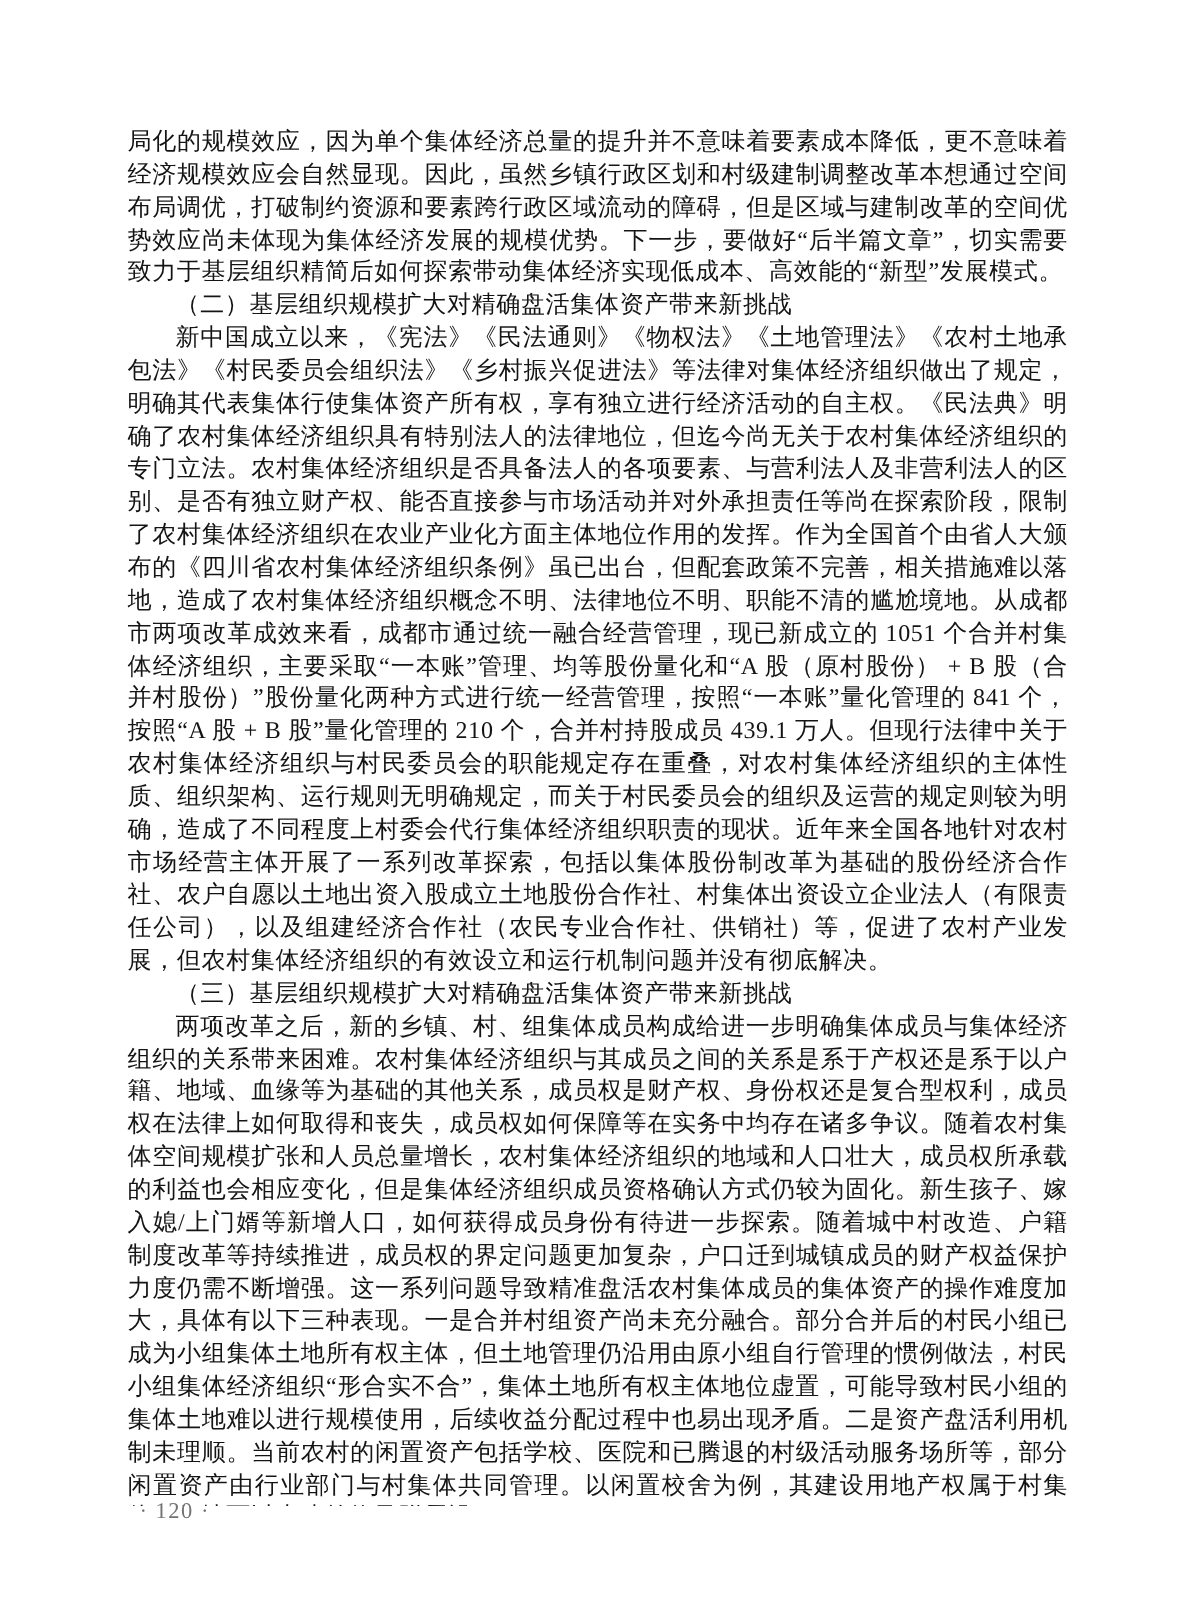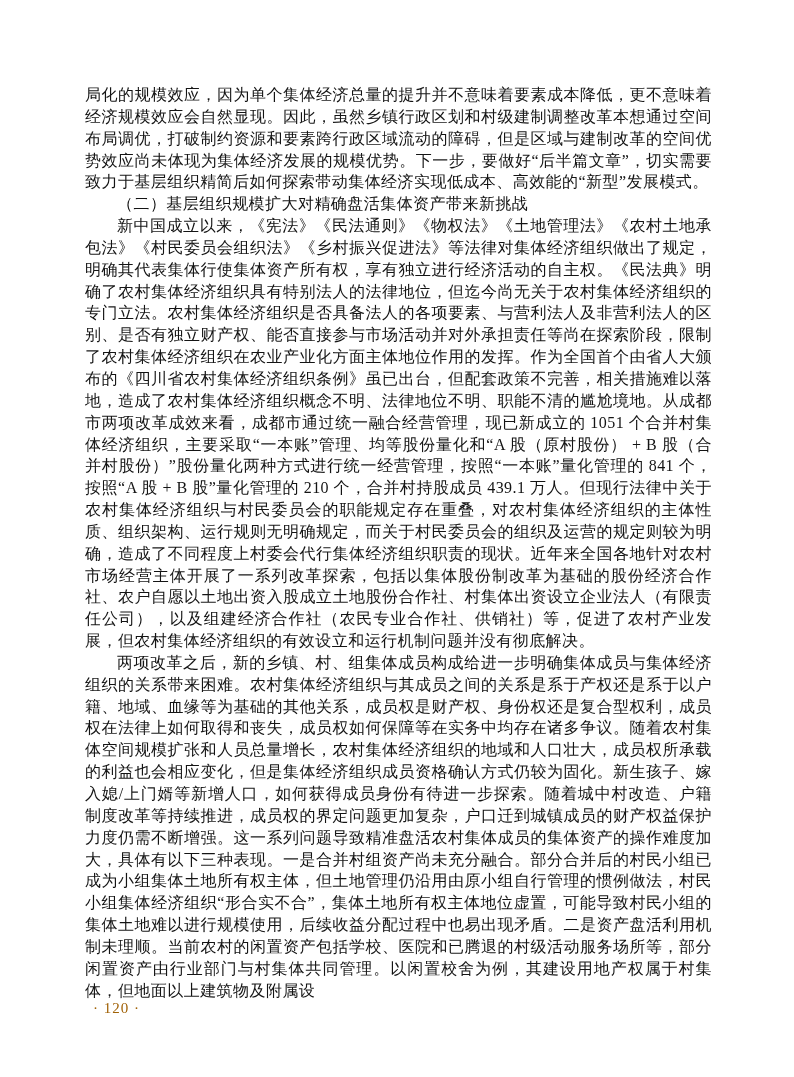--- a/index.html
+++ b/index.html
@@ -43,27 +43,28 @@
   }
   .heading {
     text-align: left;
   }
   .page-number {
     position: absolute;
     left: 93px;
     top: 1000px;
     font-size: 15px;
     letter-spacing: 1px;
-    color: #a16207;
+    color: #737373;
   }
 </style>
 </head>
 <body>
 
 <div class="page">
   <div class="text-column" id="text-column">
       <p class="paragraph-continuation">局化的规模效应，因为单个集体经济总量的提升并不意味着要素成本降低，更不意味着经济规模效应会自然显现。因此，虽然乡镇行政区划和村级建制调整改革本想通过空间布局调优，打破制约资源和要素跨行政区域流动的障碍，但是区域与建制改革的空间优势效应尚未体现为集体经济发展的规模优势。下一步，要做好“后半篇文章”，切实需要致力于基层组织精简后如何探索带动集体经济实现低成本、高效能的“新型”发展模式。</p>
       <p class="heading">（二）基层组织规模扩大对精确盘活集体资产带来新挑战</p>
       <p class="paragraph">新中国成立以来，《宪法》《民法通则》《物权法》《土地管理法》《农村土地承包法》《村民委员会组织法》《乡村振兴促进法》等法律对集体经济组织做出了规定，明确其代表集体行使集体资产所有权，享有独立进行经济活动的自主权。《民法典》明确了农村集体经济组织具有特别法人的法律地位，但迄今尚无关于农村集体经济组织的专门立法。农村集体经济组织是否具备法人的各项要素、与营利法人及非营利法人的区别、是否有独立财产权、能否直接参与市场活动并对外承担责任等尚在探索阶段，限制了农村集体经济组织在农业产业化方面主体地位作用的发挥。作为全国首个由省人大颁布的《四川省农村集体经济组织条例》虽已出台，但配套政策不完善，相关措施难以落地，造成了农村集体经济组织概念不明、法律地位不明、职能不清的尴尬境地。从成都市两项改革成效来看，成都市通过统一融合经营管理，现已新成立的 1051 个合并村集体经济组织，主要采取“一本账”管理、均等股份量化和“A 股（原村股份） + B 股（合并村股份）”股份量化两种方式进行统一经营管理，按照“一本账”量化管理的 841 个，按照“A 股 + B 股”量化管理的 210 个，合并村持股成员 439.1 万人。但现行法律中关于农村集体经济组织与村民委员会的职能规定存在重叠，对农村集体经济组织的主体性质、组织架构、运行规则无明确规定，而关于村民委员会的组织及运营的规定则较为明确，造成了不同程度上村委会代行集体经济组织职责的现状。近年来全国各地针对农村市场经营主体开展了一系列改革探索，包括以集体股份制改革为基础的股份经济合作社、农户自愿以土地出资入股成立土地股份合作社、村集体出资设立企业法人（有限责任公司），以及组建经济合作社（农民专业合作社、供销社）等，促进了农村产业发展，但农村集体经济组织的有效设立和运行机制问题并没有彻底解决。</p>
+      <p class="heading">（三）基层组织规模扩大对精确盘活集体资产带来新挑战</p>
       <p class="paragraph">两项改革之后，新的乡镇、村、组集体成员构成给进一步明确集体成员与集体经济组织的关系带来困难。农村集体经济组织与其成员之间的关系是系于产权还是系于以户籍、地域、血缘等为基础的其他关系，成员权是财产权、身份权还是复合型权利，成员权在法律上如何取得和丧失，成员权如何保障等在实务中均存在诸多争议。随着农村集体空间规模扩张和人员总量增长，农村集体经济组织的地域和人口壮大，成员权所承载的利益也会相应变化，但是集体经济组织成员资格确认方式仍较为固化。新生孩子、嫁入媳/上门婿等新增人口，如何获得成员身份有待进一步探索。随着城中村改造、户籍制度改革等持续推进，成员权的界定问题更加复杂，户口迁到城镇成员的财产权益保护力度仍需不断增强。这一系列问题导致精准盘活农村集体成员的集体资产的操作难度加大，具体有以下三种表现。一是合并村组资产尚未充分融合。部分合并后的村民小组已成为小组集体土地所有权主体，但土地管理仍沿用由原小组自行管理的惯例做法，村民小组集体经济组织“形合实不合”，集体土地所有权主体地位虚置，可能导致村民小组的集体土地难以进行规模使用，后续收益分配过程中也易出现矛盾。二是资产盘活利用机制未理顺。当前农村的闲置资产包括学校、医院和已腾退的村级活动服务场所等，部分闲置资产由行业部门与村集体共同管理。以闲置校舍为例，其建设用地产权属于村集体，但地面以上建筑物及附属设</p>
     </div>
   <div class="page-number">· 120 ·</div>
 </div>
 
 </body></html>

